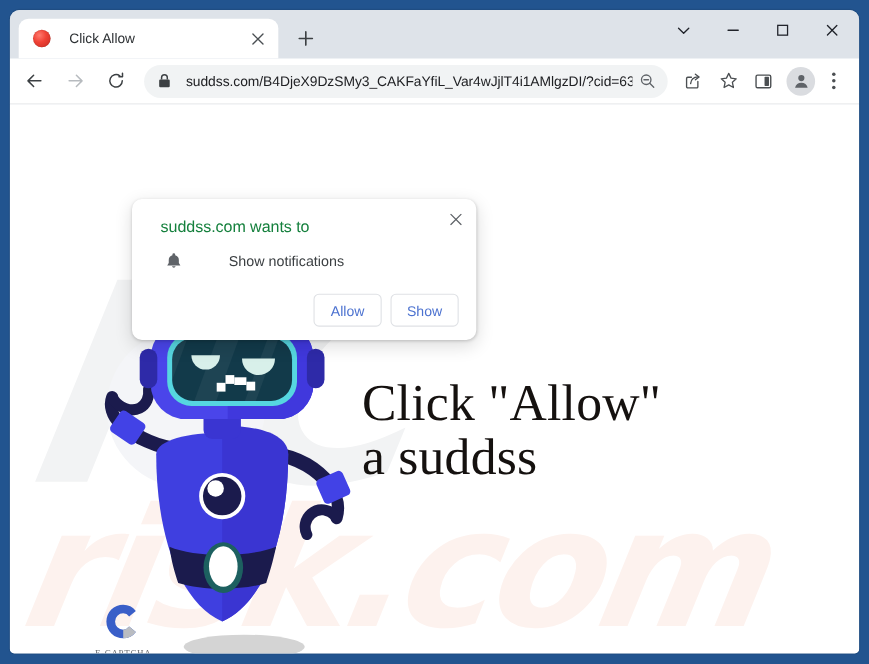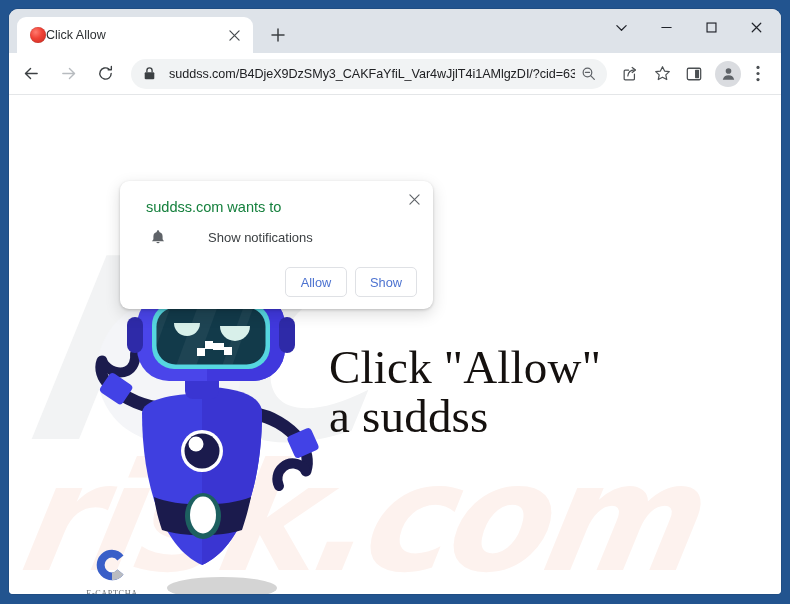--- a/index.html
+++ b/index.html
@@ -44,21 +44,21 @@
     cursor: default;
   }
   .tab-favicon {
     width: 16px; height: 16px; flex: 0 0 16px;
     border-radius: 50%;
     background: radial-gradient(circle at 36% 32%, #ff7a6e 0%, #f04236 42%, #c42a20 100%);
     box-shadow: inset 0 0 1px rgba(0,0,0,.3);
   }
   .tab-title {
     flex: 1 1 auto;
-    margin-left: 0;
+    margin-left: 17px;
     font-size: 12.5px;
     color: #2d3134;
     white-space: nowrap; overflow: hidden; text-overflow: ellipsis;
   }
   .tab-close {
     width: 22px; height: 22px; flex: 0 0 22px;
     display: flex; align-items: center; justify-content: center;
     border-radius: 50%;
     color: #4a4f53;
   }

